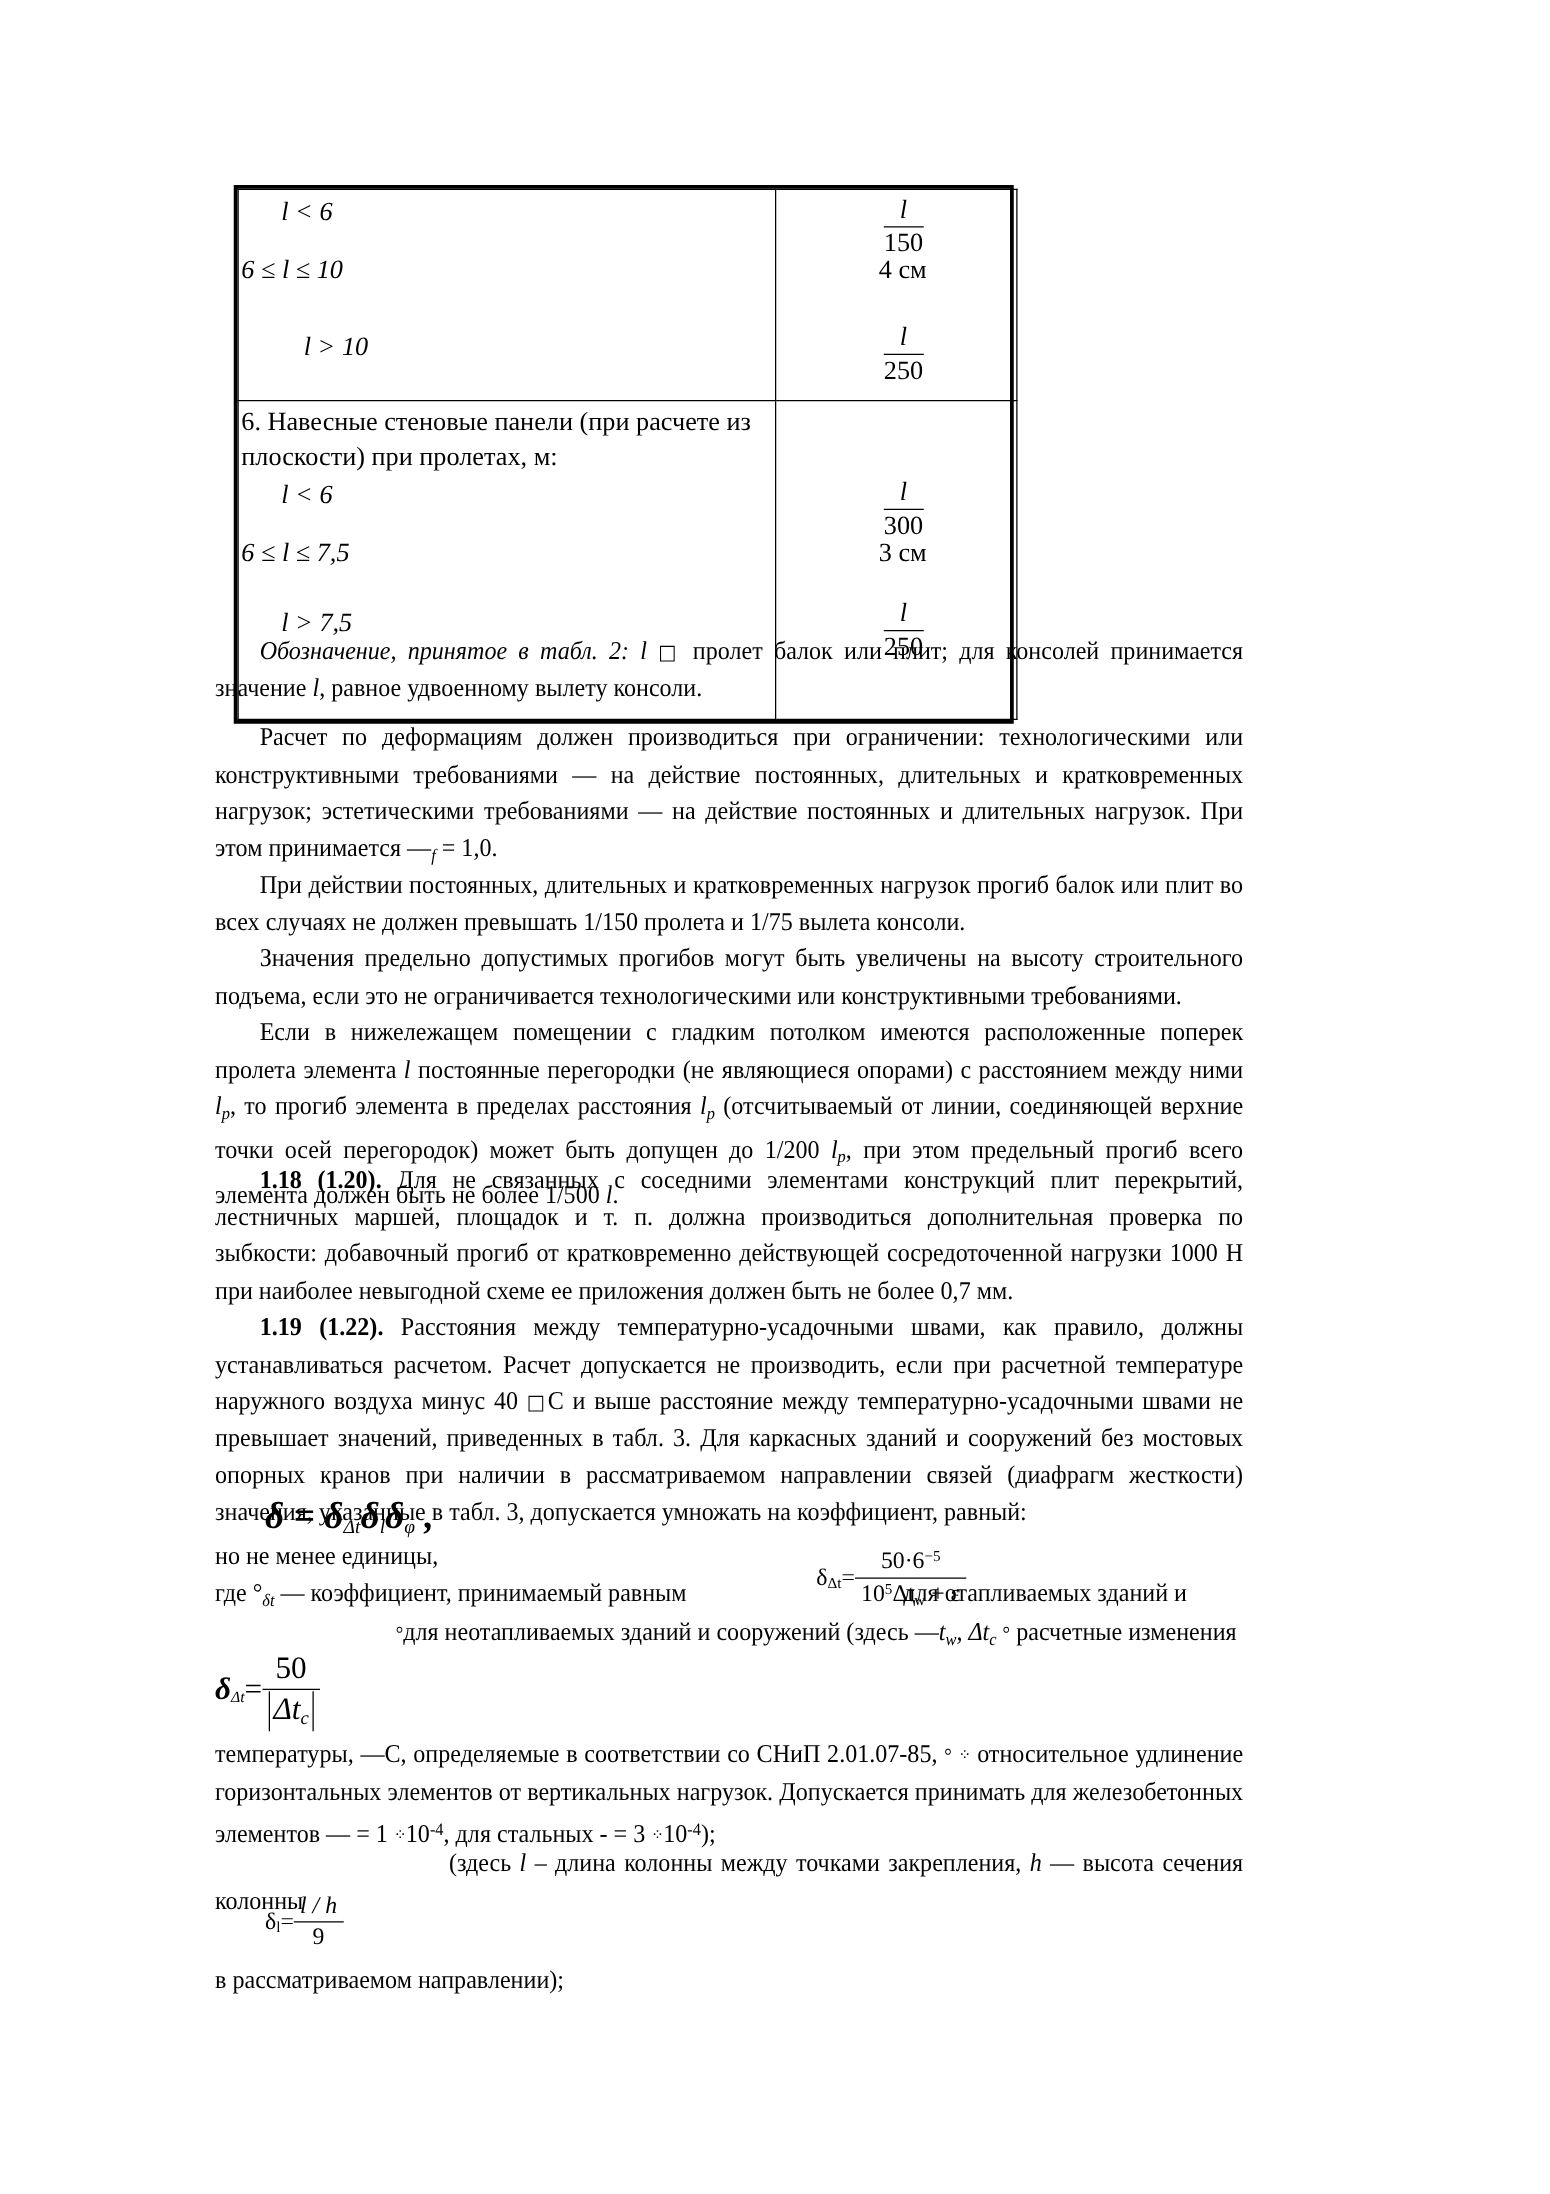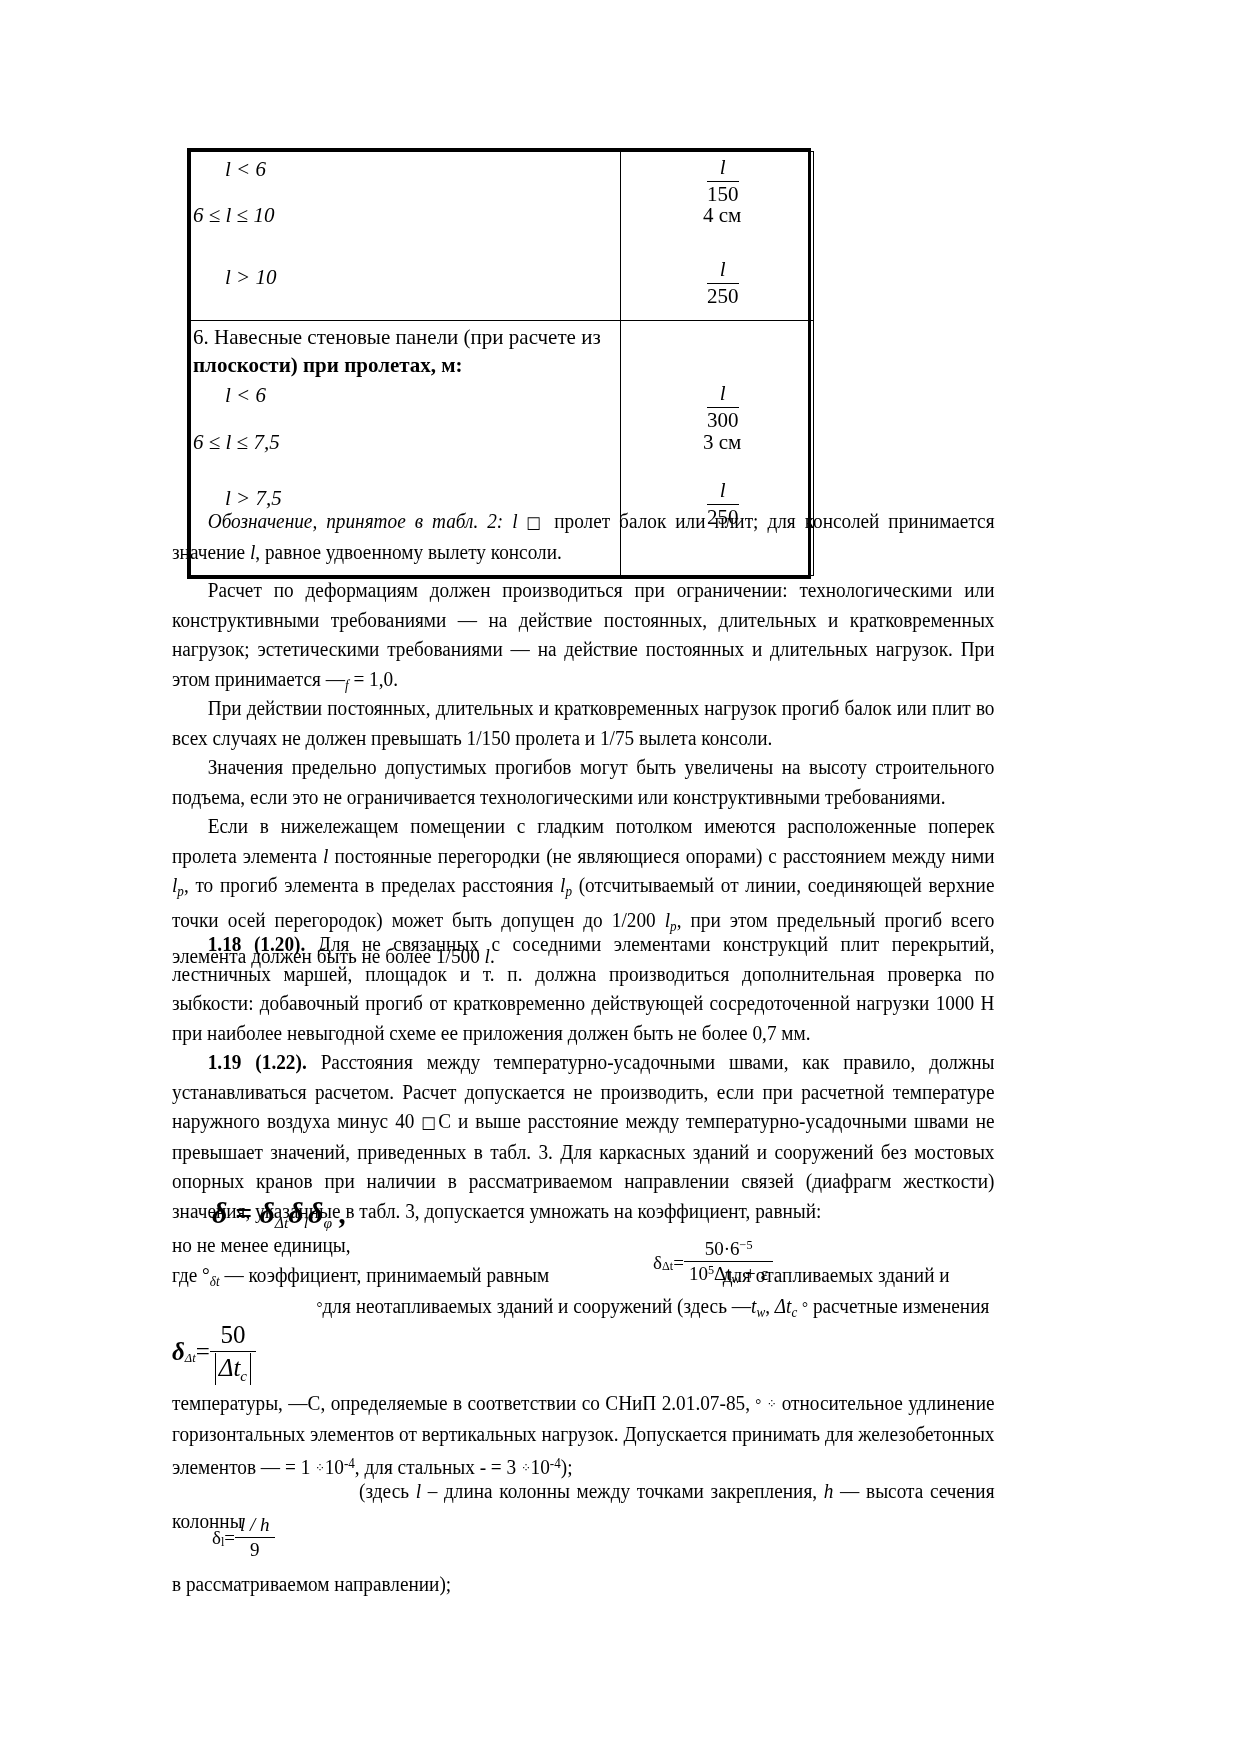--- a/index.html
+++ b/index.html
@@ -158,42 +158,42 @@
 <div class="page">
 
   <div class="tbl">
     <table>
       <tbody>
           <tr>
         <td class="col-a">
           <div class="cellwrap rowA">
             <span class="txt ital" style="left:34px; top:6px;">l &lt; 6</span>
             <span class="txt ital" style="left:2px; top:52px;text-align:center;">6 ≤ l ≤ 10</span>
-            <span class="txt ital" style="left:34px; top:114px;">l &gt; 10</span>
+            <span class="txt ital" style="left:52px; top:114px;">l &gt; 10</span>
           </div>
         </td>
         <td class="col-b">
           <div class="cellwrap rowA">
             <div class="frac" style="left:86px; top:4px;">
               <span class="num">l</span>
               <span class="den">150</span>
             </div>
             <span class="txt" style="left:82px; top:52px;">4 см</span>
             <div class="frac" style="left:86px; top:106px;">
               <span class="num">l</span>
               <span class="den">250</span>
             </div>
           </div>
         </td>
       </tr>
       <tr>
         <td class="col-a">
           <div class="cellwrap rowB">
             <span class="txt" style="left:2px; top:5px;">6. Навесные стеновые панели (при расчете из</span>
-            <span class="txt" style="left:2px; top:33px;font-weight:bold;">плоскости) при пролетах, м:</span>
+            <span class="txt" style="left:2px; top:33px;">плоскости) при пролетах, м:</span>
             <span class="txt ital" style="left:34px; top:63px;">l &lt; 6</span>
             <span class="txt ital" style="left:2px; top:110px;">6 ≤ l ≤ 7,5</span>
             <span class="txt ital" style="left:34px; top:166px;font-style:italic;">l &gt; 7,5</span>
           </div>
         </td>
         <td class="col-b">
           <div class="cellwrap rowB">
             <div class="frac" style="left:86px; top:61px;">
               <span class="num">l</span>
               <span class="den">300</span>

